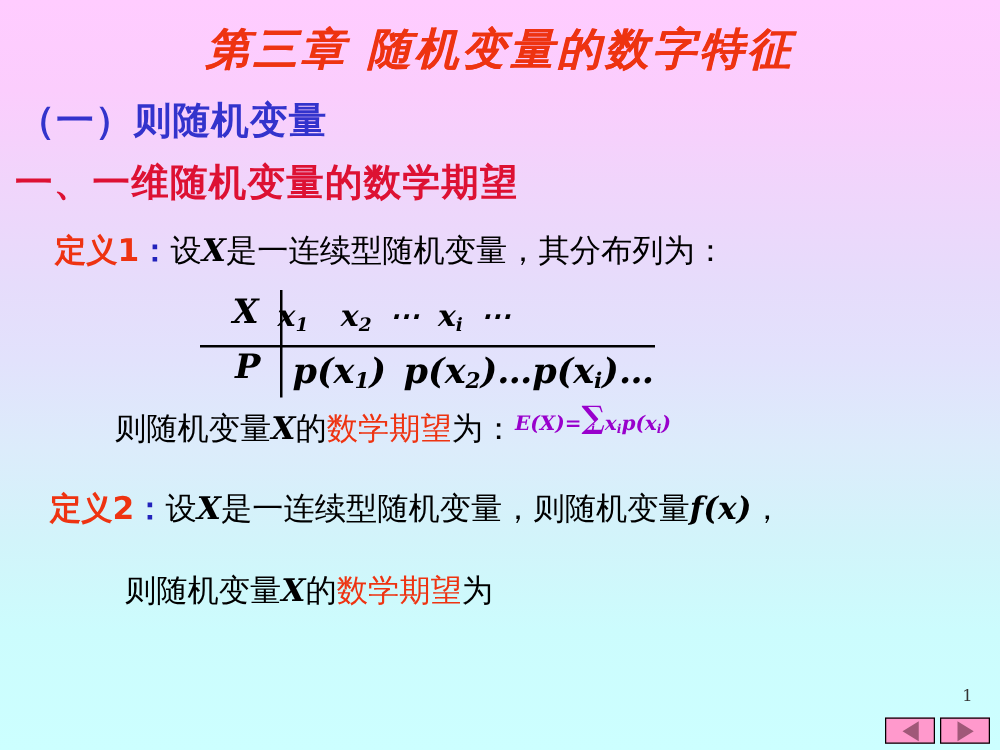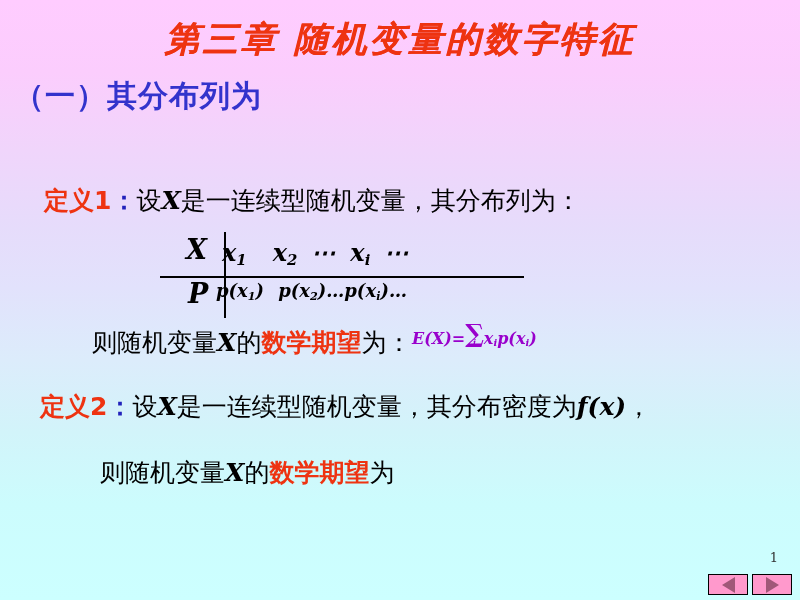--- a/index.html
+++ b/index.html
@@ -87,21 +87,21 @@
     font-weight: bold;
   }
   .var-italic {
     font-family: "DejaVu Serif", "Liberation Serif", serif;
     font-style: italic;
     font-weight: bold;
     font-size: 25px;
   }
   .emph-red {
     color: #ee3311;
-    font-weight: bold;
+    font-weight: normal;
     text-align: center;
   }
 
   #def1-line { left: 44px; top: 184px; }
   #def2-line { left: 40px; top: 390px; }
   #concl1-line { left: 92px; top: 326px; }
   #concl2-line { left: 100px; top: 456px; }
 
   
   #dist-table {
@@ -131,21 +131,21 @@
     position: absolute;
     font-family: "DejaVu Serif", "Liberation Serif", serif;
     font-style: italic;
     font-weight: bold;
     color: #000;
     white-space: nowrap;
   }
   .tbl-head-x { left: 26px;  top: 2px;  font-size: 27px; }
   .tbl-head-p { left: 28px;  top: 46px; font-size: 27px; }
   .tbl-row-x  { left: 62px;  top: 6px;  font-size: 24px; }
-  .tbl-row-p  { left: 56px;  top: 48px; font-size: 18px; }
+  .tbl-row-p  { left: 74px;  top: 48px; font-size: 28px; }
   .sub {
     font-size: 0.62em;
     vertical-align: -0.25em;
     font-style: italic;
   }
   .dots-sp { letter-spacing: 1px; }
   .gap-a { display: inline-block; width: 26px; }
   .gap-b { display: inline-block; width: 14px; }
   .gap-c { display: inline-block; width: 14px; }
 
@@ -254,22 +254,23 @@
   .nav-btn .tri.left  { border-right: 13px solid #a05878; }
   .nav-btn .tri.right { border-left: 13px solid #a05878; }
 </style>
 </head>
 <body>
 
 <div id="slide">
 
   <div class="slide-title">第三章  随机变量的数字特征</div>
 
-  <div class="section-heading">（一）其分布列为</div>
-
+  <div class="section-heading">（一）则随机变量</div>
+
+  <div class="sub-heading">一、一维随机变量的数学期望</div>
 
   <div class="def-line" id="def1-line">
     <span class="def-label">定义1</span><span class="def-colon">：</span><span>设</span><span class="var-italic">X</span><span>是一连续型随机变量，其分布列为：</span>
   </div>
 
   <div id="dist-table">
     <div class="hline"></div>
     <div class="vline"></div>
 
     <div class="tbl-cell tbl-head-x">X</div>
@@ -286,21 +287,21 @@
 
   <div class="def-line" id="concl1-line">
     <span>则随机变量</span><span class="var-italic">X</span><span>的</span><span class="emph-red">数学期望</span><span>为：</span>
   </div>
 
   <div class="formula" id="formula-discrete">
     <span class="fml-italic">E(X)</span><span>=</span><span class="sumwrap"><span class="bigop">∑</span><span class="idx">i</span></span><span class="fml-italic">x</span><span class="sub fml-italic">i</span><span class="fml-italic">p(x</span><span class="sub fml-italic">i</span><span class="fml-italic">)</span>
   </div>
 
   <div class="def-line" id="def2-line">
-    <span class="def-label">定义2</span><span class="def-colon">：</span><span>设</span><span class="var-italic">X</span><span>是一连续型随机变量，其分布密度为</span><span class="var-italic">f</span><span class="var-italic">(x)</span><span>，</span>
+    <span class="def-label">定义2</span><span class="def-colon">：</span><span>设</span><span class="var-italic">X</span><span>是一连续型随机变量，则随机变量</span><span class="var-italic">f</span><span class="var-italic">(x)</span><span>，</span>
   </div>
 
   <div class="def-line" id="concl2-line">
     <span>则随机变量</span><span class="var-italic">X</span><span>的</span><span class="emph-red">数学期望</span><span>为</span>
   </div>
 
 
   <div id="page-number">1</div>
 
   <div id="nav-bar">

